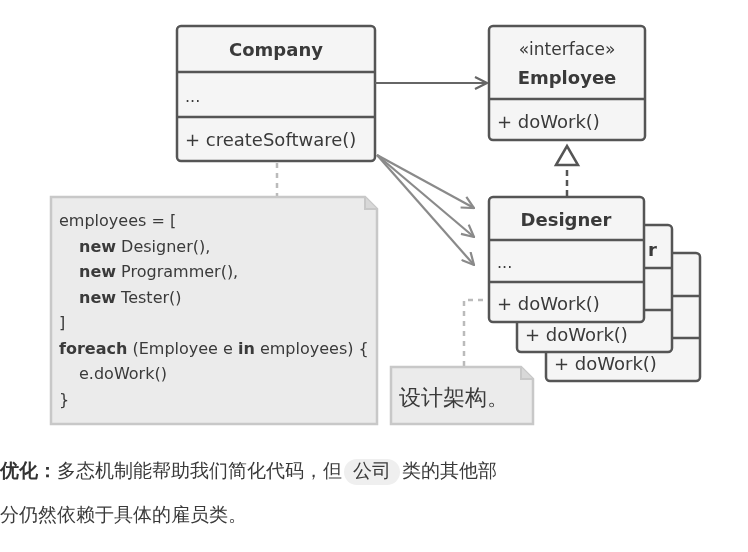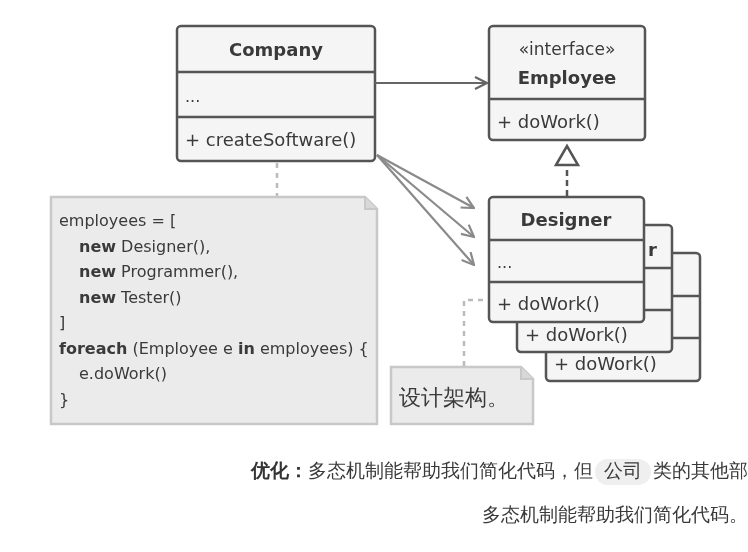--- a/index.html
+++ b/index.html
@@ -1,21 +1,21 @@
 <!DOCTYPE html>
 <html><head>
 <meta charset="utf-8">
 <style>
   html, body { margin:0; padding:0; background:#ffffff; }
   body { width:748px; height:552px; position:relative; overflow:hidden;
          font-family:"DejaVu Sans","Liberation Sans",sans-serif; color:#333; }
   #diagram { position:absolute; left:0; top:0; }
   .box-text { font-family:"DejaVu Sans","Liberation Sans",sans-serif; fill:#3a3a3a; }
   .bold { font-weight:bold; }
-  .caption { position:absolute; left:0; width:748px; text-align:right; font-size:19px;
+  .caption { position:absolute; left:0; width:748px; text-align:left; font-size:19px;
              color:#3a3a3a; font-family:Liberation Mono, monospace; }
   .caption b { font-weight:bold; color:#333; }
   .chip { background:#efefef; border-radius:14px; padding:2px 9px; margin:0 2px; }
 </style>
 </head>
 <body>
 
 <svg id="diagram" width="748" height="440">
   <defs>
     <marker id="openArrowDark" viewBox="0 0 14 14" refX="13" refY="7" markerWidth="14" markerHeight="14" markerUnits="userSpaceOnUse" orient="auto">
@@ -99,13 +99,13 @@
   <g>
     <path d="M391,367 L521,367 L533,379 L533,424 L391,424 Z" fill="#ebebeb" stroke="#c8c8c8" stroke-width="2.5"></path>
     <path d="M521,367 L521,379 L533,379" fill="#d8d8d8" stroke="#c8c8c8" stroke-width="2"></path>
     <text class="box-text" x="399" y="405" font-size="22">设计架构。</text>
   </g>
 </svg>
 
 <div class="caption" style="top:458px;">
   <b>优化：</b><span>多态机制能帮助我们简化代码，但</span><span class="chip">公司</span><span>类的其他部</span>
 </div>
-<div class="caption" style="top:502px;">多态机制能帮助我们简化代码。</div>
+<div class="caption" style="top:502px;">分仍然依赖于具体的雇员类。</div>
 
 </body></html>

